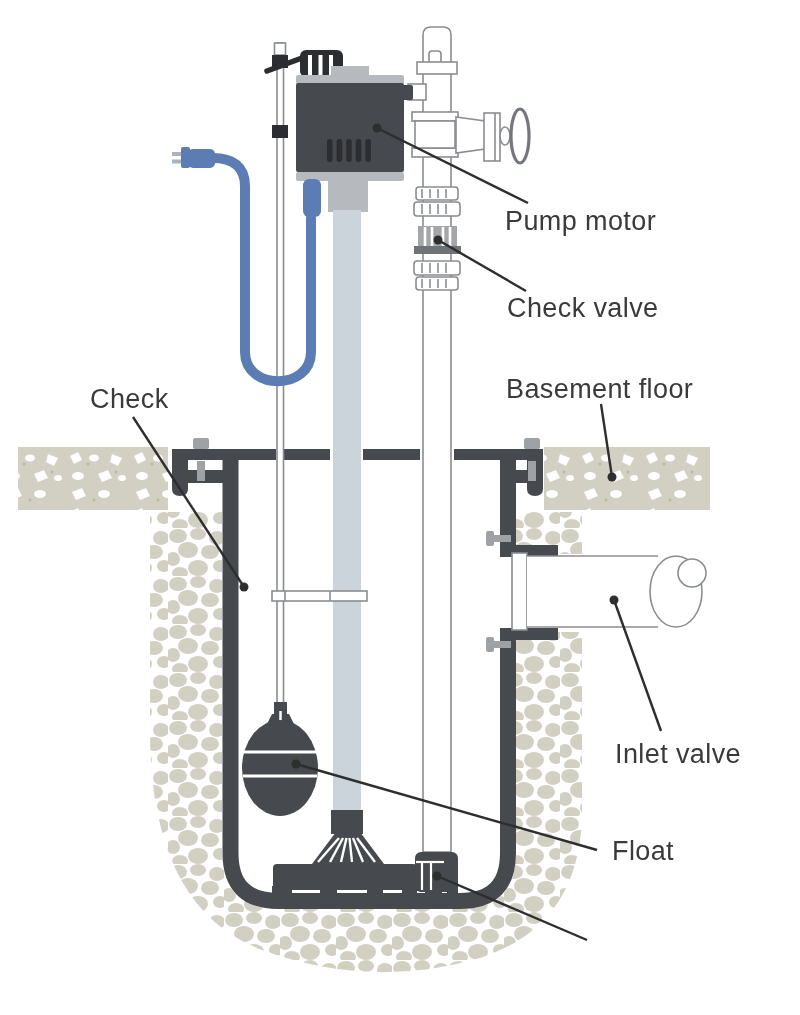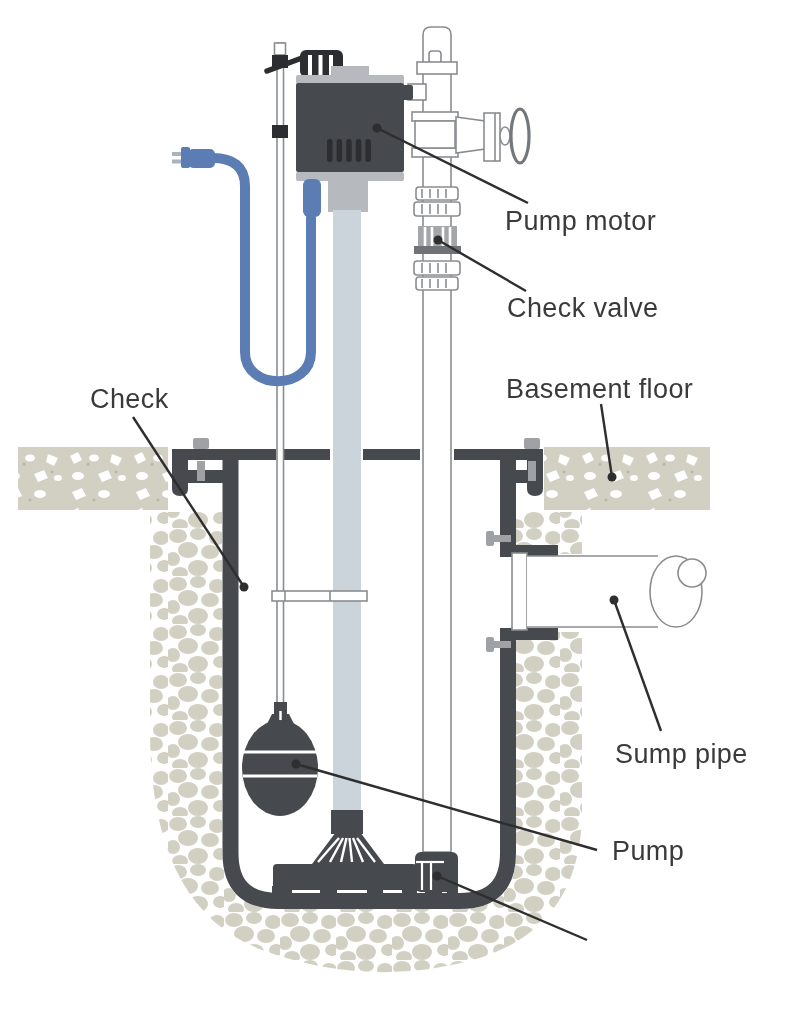--- a/index.html
+++ b/index.html
@@ -282,15 +282,15 @@
     <circle cx="296" cy="764" r="4.5" class="dot"></circle>
     <line x1="437" y1="876" x2="587" y2="940" class="leader"></line>
     <circle cx="437" cy="876" r="4.5" class="dot"></circle>
   </g>
 </svg>
 
   <div class="lbl" style="left:505px;top:207px">Pump motor</div>
   <div class="lbl" style="left:507px;top:294px">Check valve</div>
   <div class="lbl" style="left:506px;top:375px">Basement floor</div>
   <div class="lbl" style="left:90px;top:385px">Check</div>
-  <div class="lbl" style="left:615px;top:740px">Sump pipe</div>
-  <div class="lbl" style="left:612px;top:837px">Pump</div>
+  <div class="lbl" style="left:615px;top:740px">Inlet valve</div>
+  <div class="lbl" style="left:612px;top:837px">Float</div>
 </div>
 
 </body></html>

